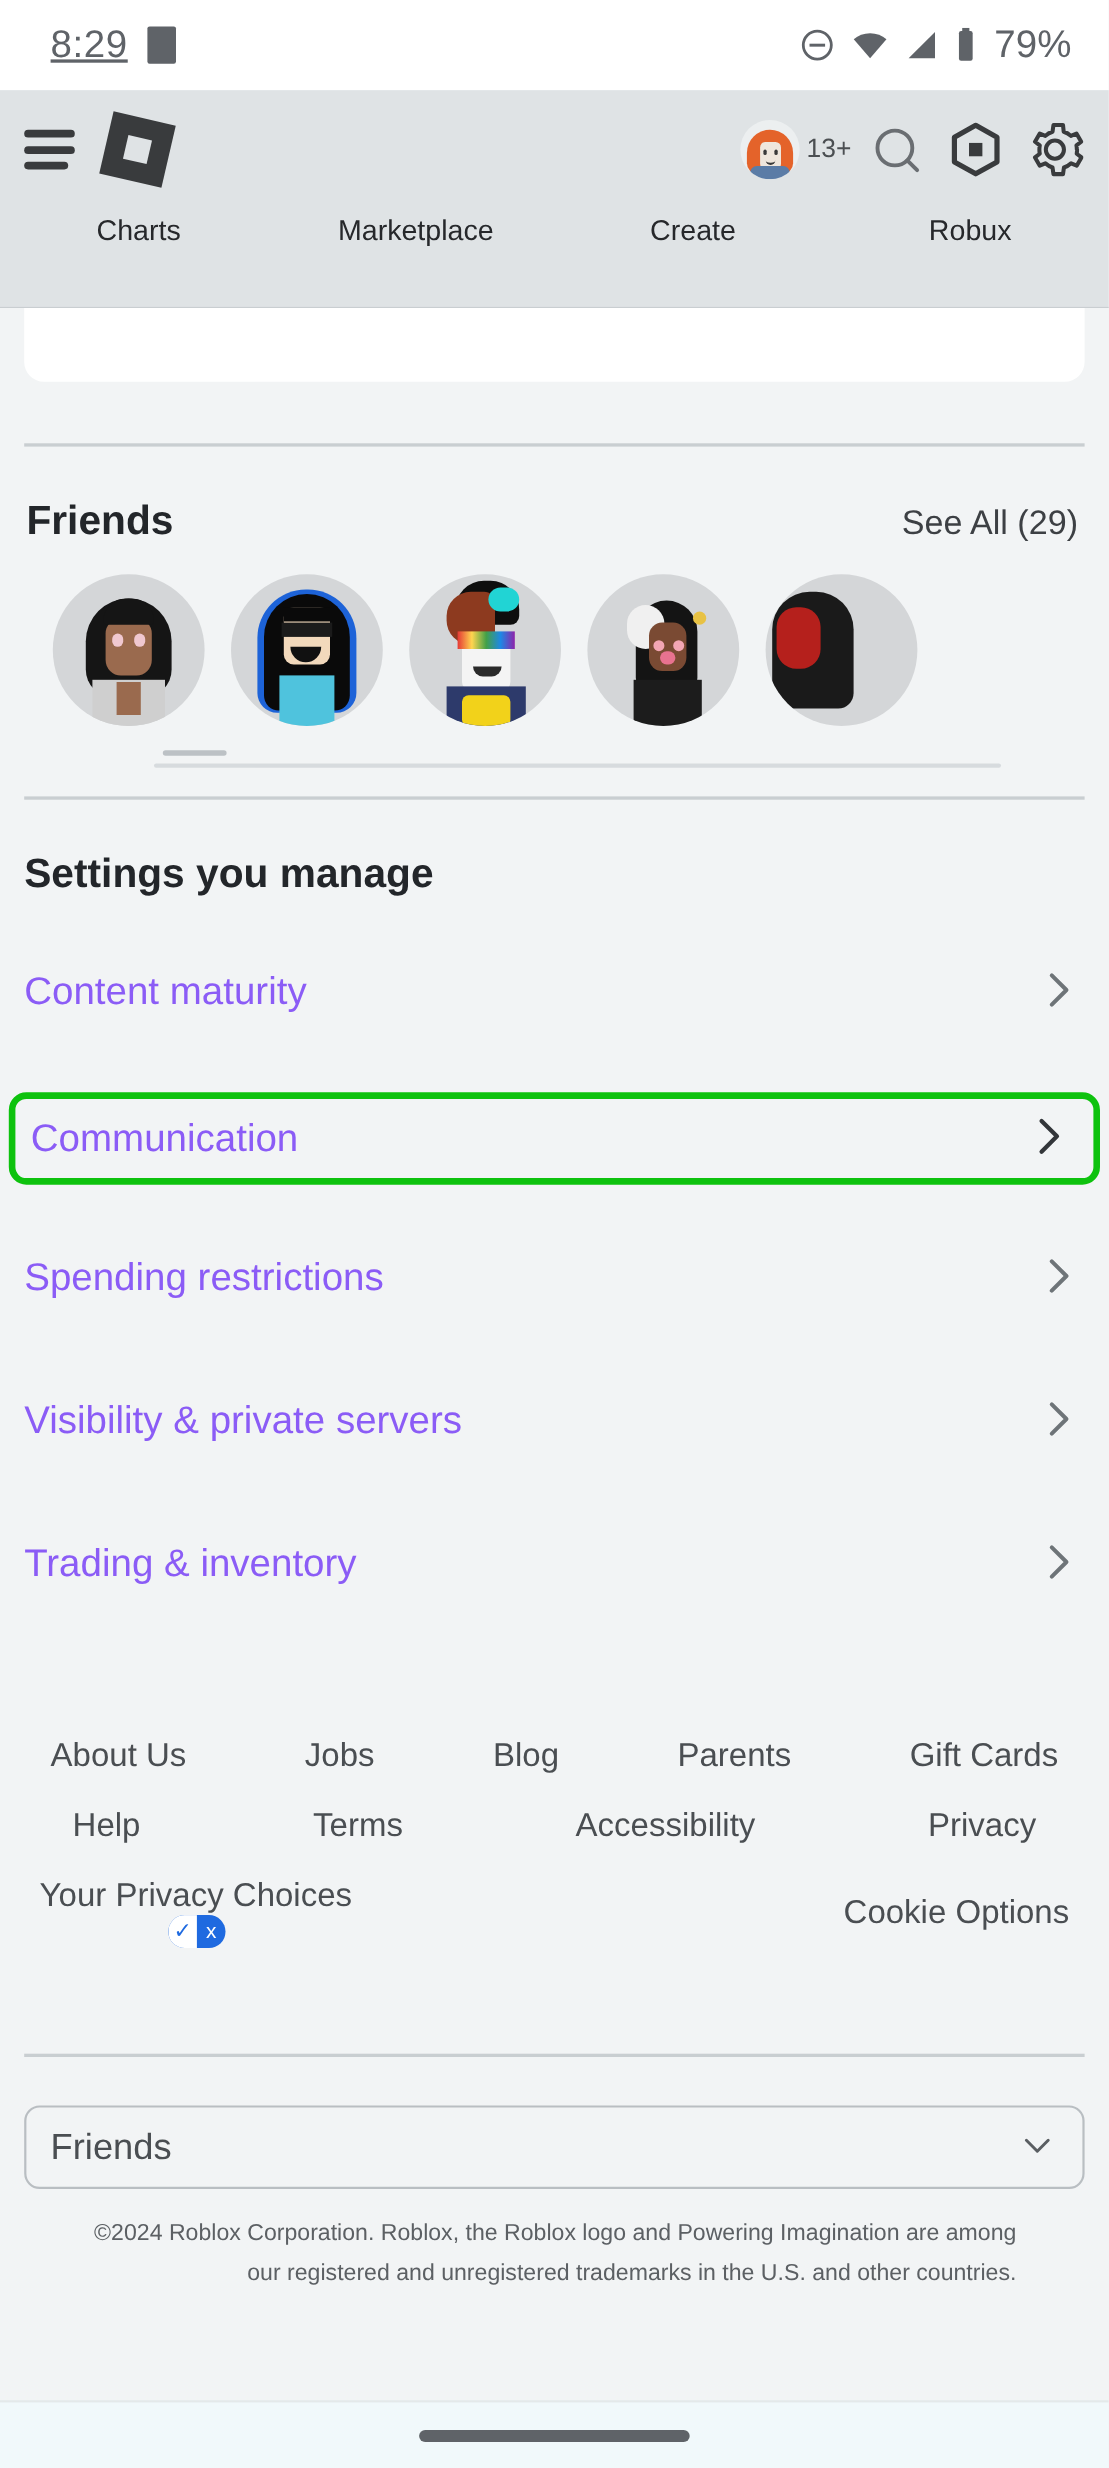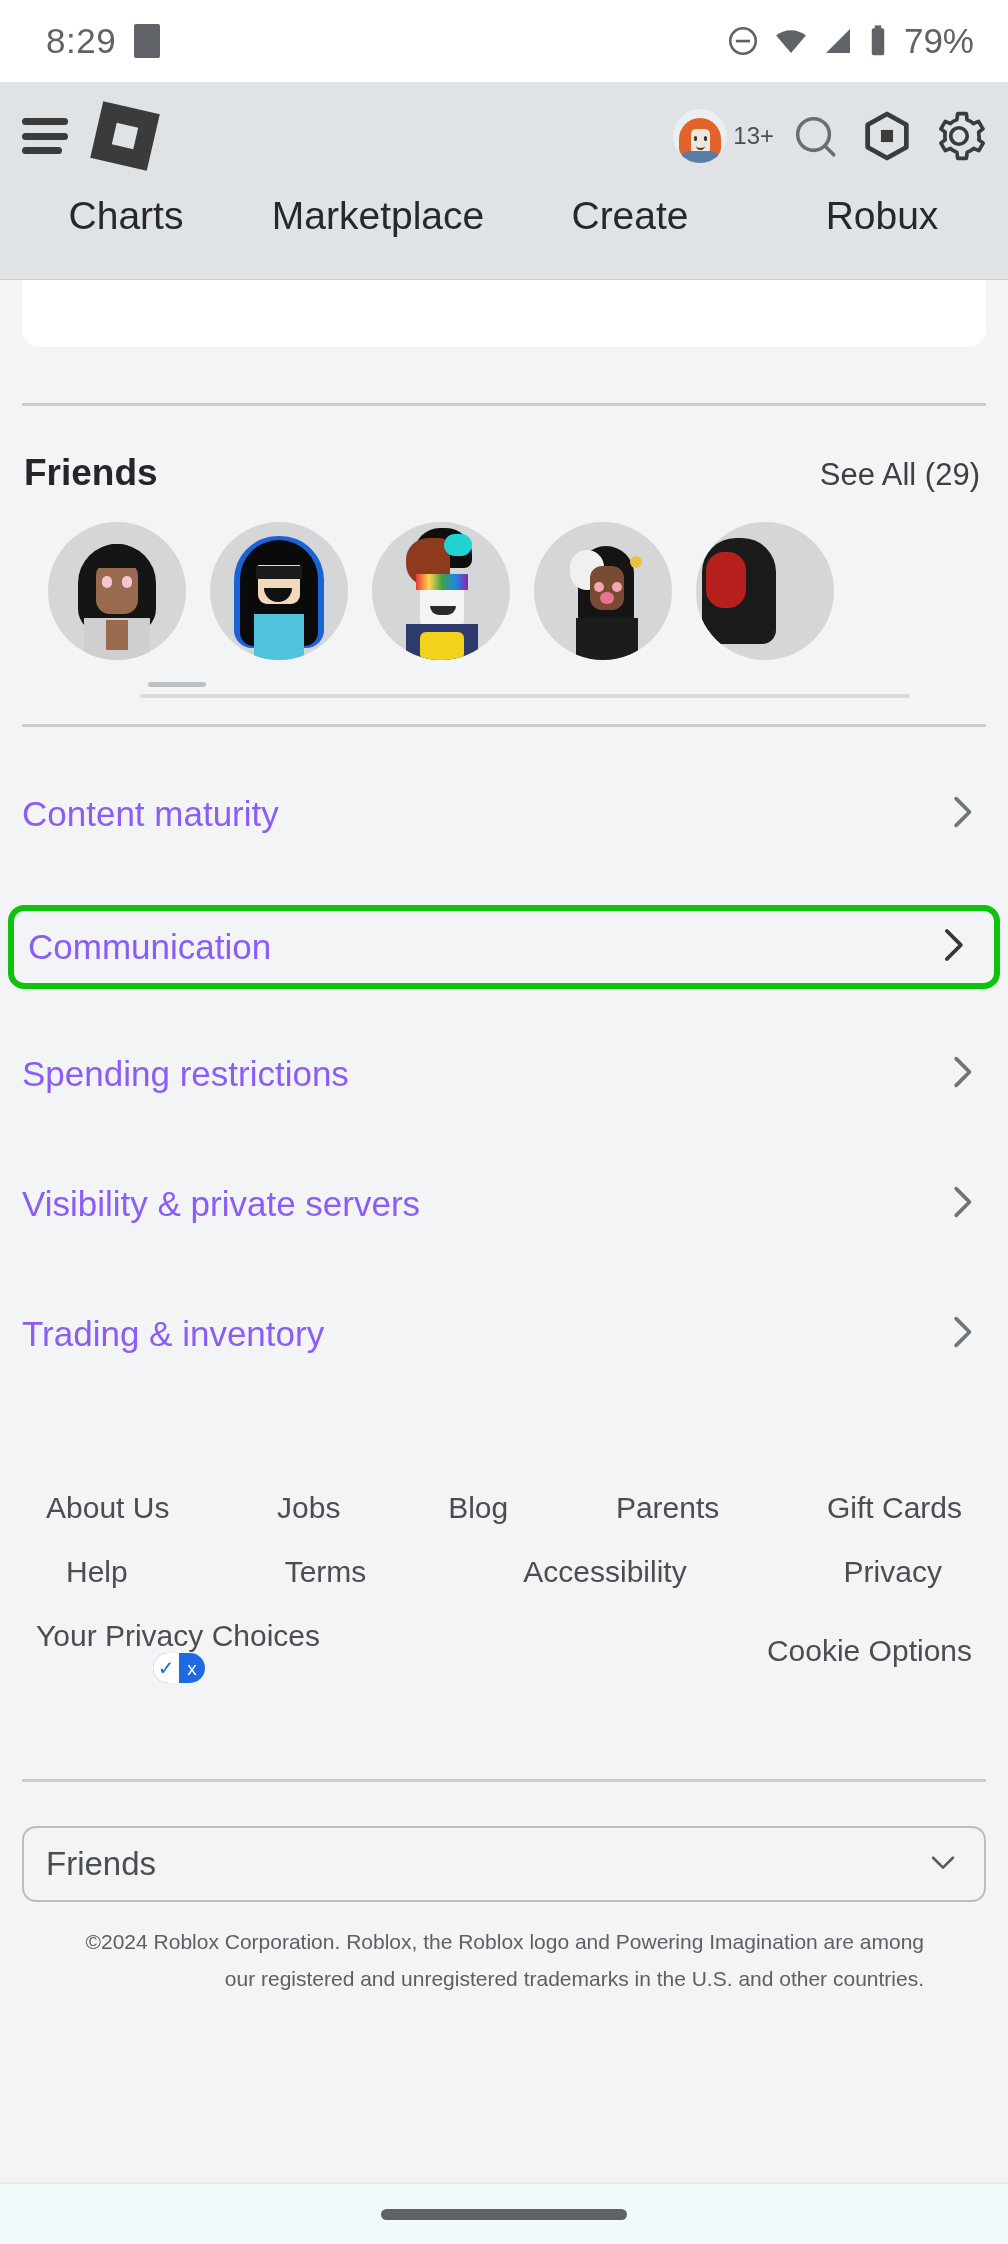--- a/index.html
+++ b/index.html
@@ -11,21 +11,21 @@
   }
   #page { position:relative; width:1008px; height:2244px; background:#f2f4f5; }
 
   
   .statusbar {
     position:absolute; top:0; left:0; width:1008px; height:82px;
     background:#ffffff; display:flex; align-items:center;
     justify-content:space-between; padding:0 34px 0 46px;
   }
   .sb-left { display:flex; align-items:center; gap:18px; }
-  .sb-time { font-size:35px; color:#5f6368; letter-spacing:0.5px; }
+  .sb-time { font-size:35px; color:#5f6368; letter-spacing:0.5px;text-decoration:underline; }
   .sb-sqicon { width:26px; height:34px; background:#5f6368; border-radius:2px; }
   .sb-right { display:flex; align-items:center; gap:13px; }
   .sb-right svg { display:block; }
   .sb-batt { font-size:35px; color:#5f6368; margin-left:2px; }
 
   
   .appbar {
     position:absolute; top:82px; left:0; width:1008px; height:198px;
     background:#dfe3e5; border-bottom:1px solid #c9ced1;
   }
@@ -72,21 +72,21 @@
   .avatar .body { position:absolute; left:9px; bottom:0; width:36px; height:12px;
     background:#5b7ca6; border-radius:6px 6px 0 0; }
   .age-badge { font-size:24px; color:#4b4f52; }
   .icon-btn { width:62px; height:62px; display:flex; align-items:center;
     justify-content:center; cursor:pointer; }
   .icon-btn svg { display:block; }
 
   .appbar-tabs {
     height:90px; display:flex; align-items:flex-start; padding:0 0 0 0;
   }
-  .tab { flex:1; text-align:center; font-size:39px; color:#26282b;
+  .tab { flex:1; text-align:center; font-size:26px; color:#26282b;
     cursor:pointer; padding-top:4px; }
 
   
   .content { position:absolute; top:280px; left:0; width:1008px; }
 
   .white-card {
     height:67px; background:#ffffff; margin:0 22px;
     border-radius:0 0 18px 18px;
   }
 
@@ -333,20 +333,21 @@
 
       <div class="scroll-shadow">
         <div class="scroll-line"></div>
         <div class="scroll-thumb"></div>
       </div>
     </div>
 
     <div class="divider"></div>
 
     <div>
+      <div class="section-title">Settings you manage</div>
 
       <div class="settings-list">
 
         <div class="srow" style="margin-top:42px;">
           <span class="srow-label">Content maturity</span>
           <span class="chev">
             <svg width="40" height="40" viewBox="0 0 24 24">
                 <polyline points="8.5,4 16.5,12 8.5,20" fill="none" stroke="currentColor" stroke-width="2.2" stroke-linecap="round" stroke-linejoin="round"></polyline>
               </svg>
           </span>

